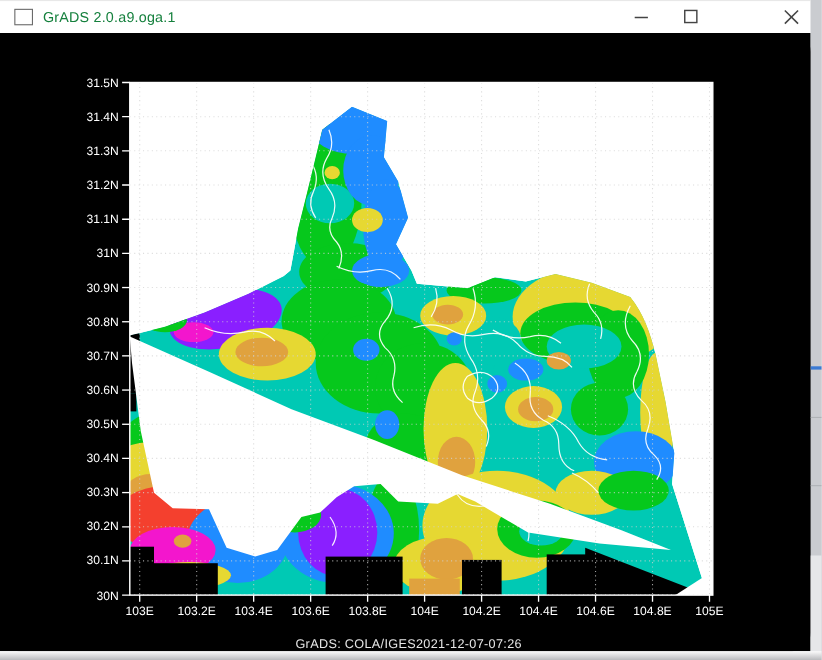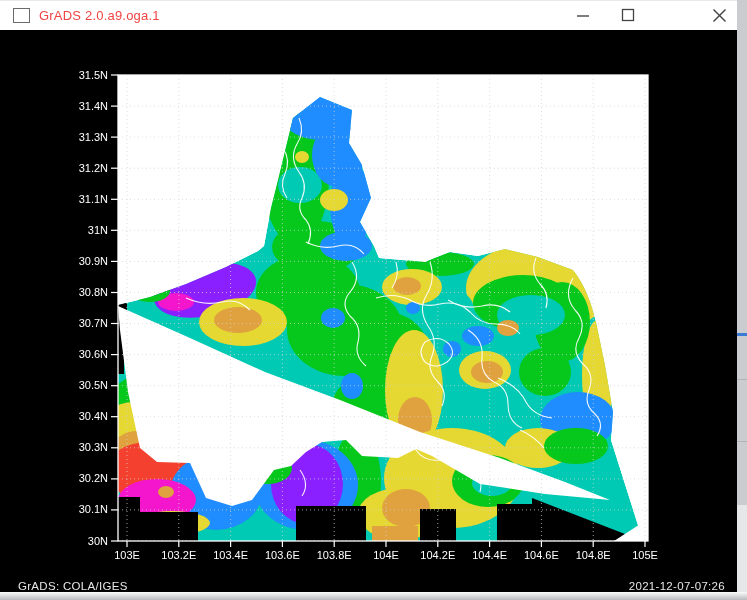--- a/index.html
+++ b/index.html
@@ -1,24 +1,24 @@
 <!DOCTYPE html>
 <html><head>
 <meta charset="utf-8">
 <style>
   html,body{margin:0;padding:0;}
   body{width:747px;height:600px;overflow:hidden;background:#cfd1d4;font-family:"Liberation Sans",sans-serif;position:relative;}
   .titlebar{position:absolute;left:0;top:0;width:737px;height:30px;background:#ffffff;border-top:1px solid #e8e8e8;box-sizing:border-box;display:flex;align-items:center;}
   .app-icon{width:15px;height:13px;border:1.5px solid #6a6a6a;background:#fff;margin-left:13px;}
-  .title-text{margin-left:9px;font-size:13px;color:#ef4444;letter-spacing:.2px;}
+  .title-text{margin-left:9px;font-size:13px;color:#15803d;letter-spacing:.2px;}
   .tb-buttons{position:absolute;right:97px;top:0;height:30px;display:flex;}
   .tb-btn{width:45px;height:30px;display:flex;align-items:center;justify-content:center;cursor:default;}
   .btn-close{position:absolute;right:5px;top:0;}
   .content{position:absolute;left:0;top:30px;width:737px;height:562px;background:#000;border-radius:17px;}
-  .statusbar{position:absolute;left:0;top:580px;width:737px;display:flex;justify-content:space-between;padding:0 12px 0 18px;box-sizing:border-box;color:#e6e6e6;font-size:11.5px;letter-spacing:.3px;}
+  .statusbar{position:absolute;left:0;top:580px;width:737px;display:flex;justify-content:center;padding:0 12px 0 18px;box-sizing:border-box;color:#e6e6e6;font-size:11.5px;letter-spacing:.3px;}
   .desktop-right{position:absolute;left:737px;top:0;width:10px;height:600px;background:#caccd0;}
   .desktop-right .blue-line{position:absolute;left:0;top:333px;width:10px;height:3px;background:#3b7bd4;}
   .desktop-right .hair1{position:absolute;left:0;top:379px;width:10px;height:1px;background:#b0b3b6;}
   .desktop-right .hair2{position:absolute;left:0;top:441px;width:10px;height:1px;background:#b0b3b6;}
   .desktop-right .light{position:absolute;left:0;top:505px;width:10px;height:95px;background:#e6e7e9;}
   .desktop-bottom{position:absolute;left:0;top:592px;width:747px;height:8px;background:linear-gradient(#fbfbfb,#b9babd);}
   svg text{font-family:"Liberation Sans",sans-serif;}
 </style>
 </head>
 <body>

